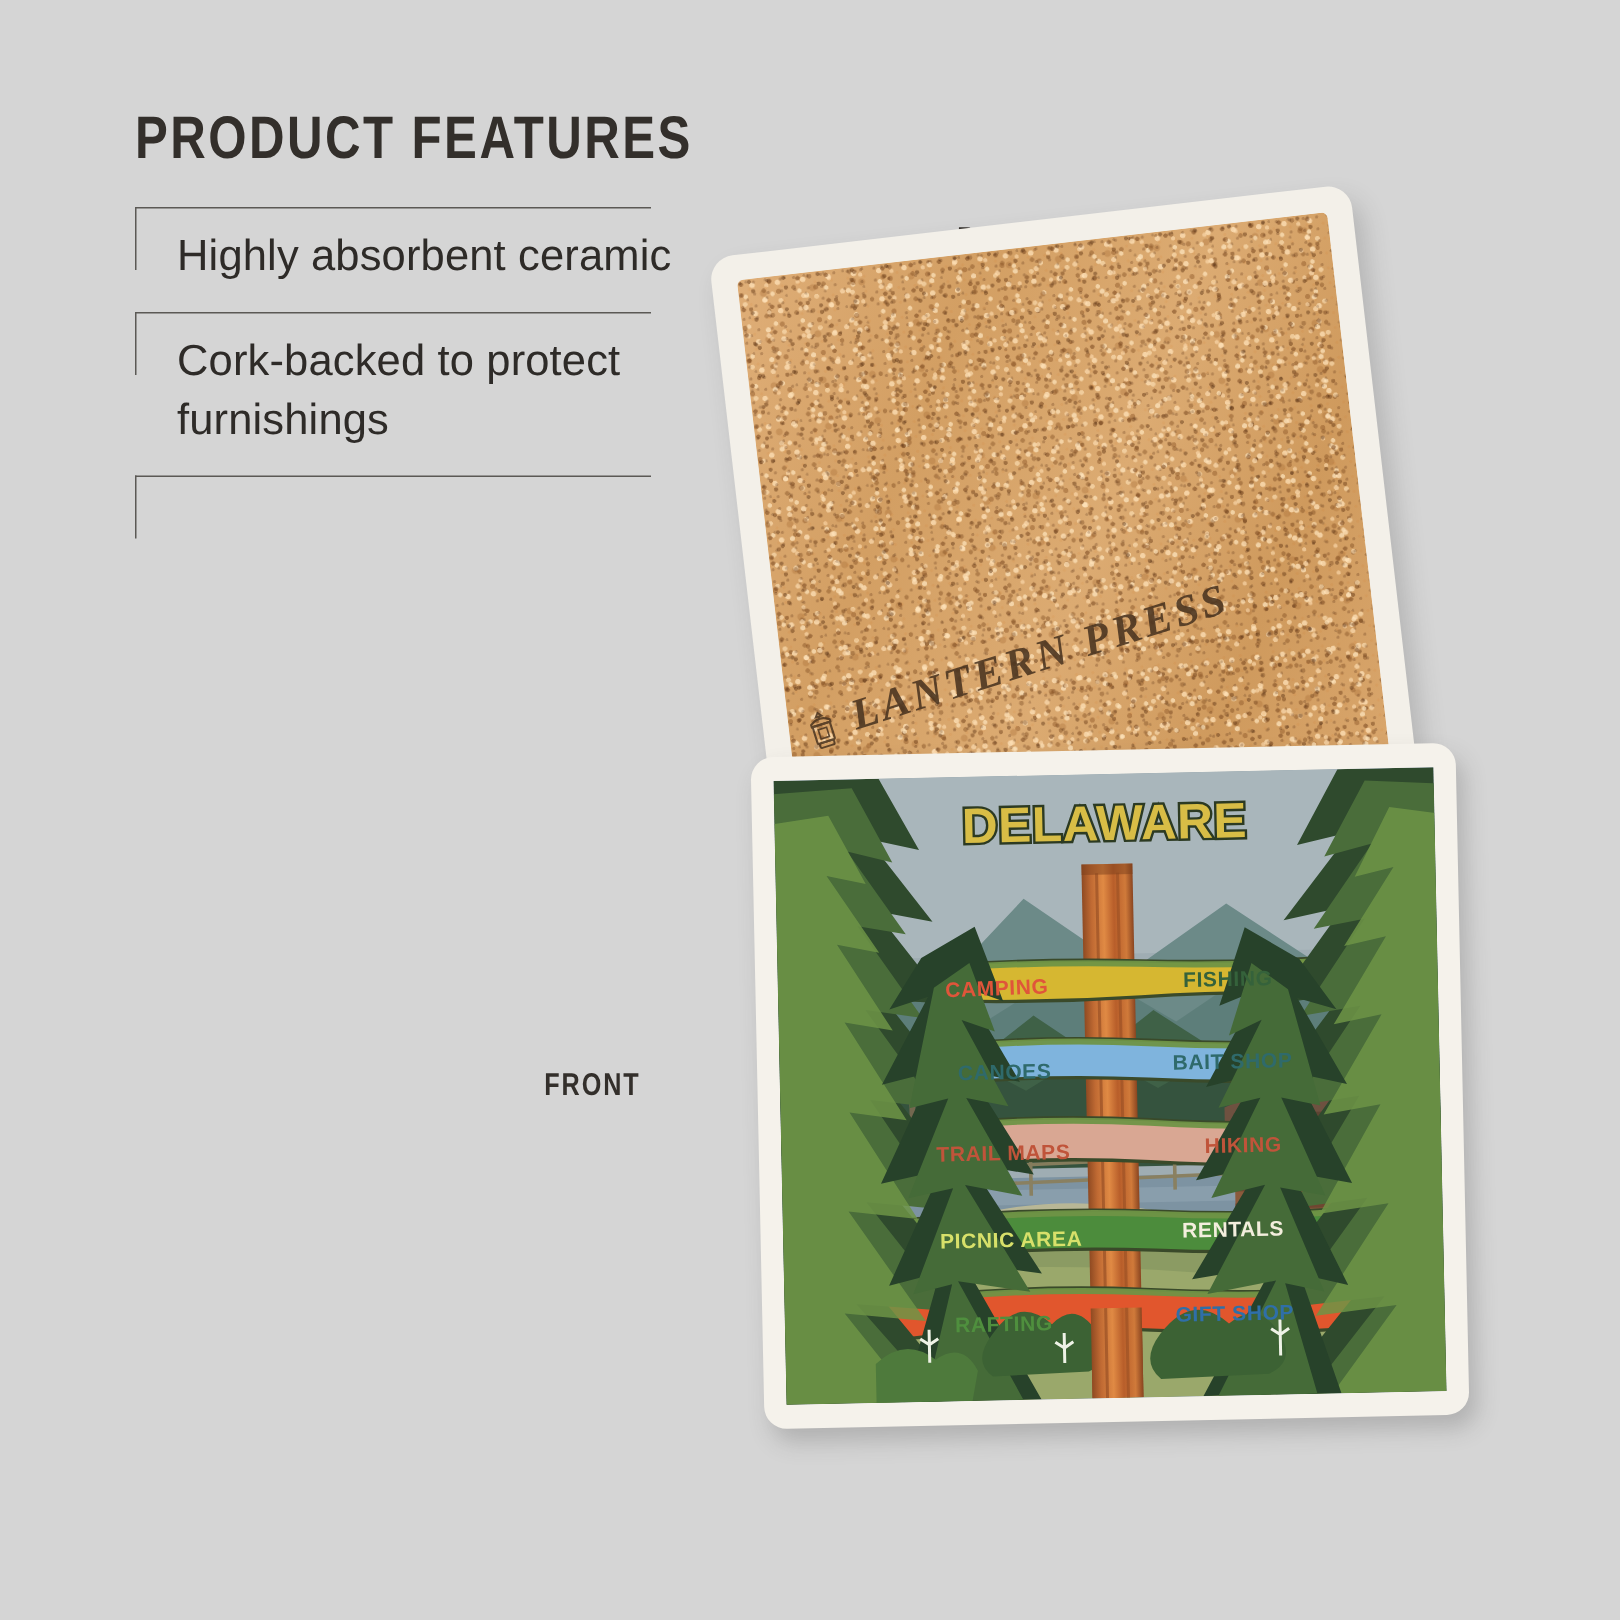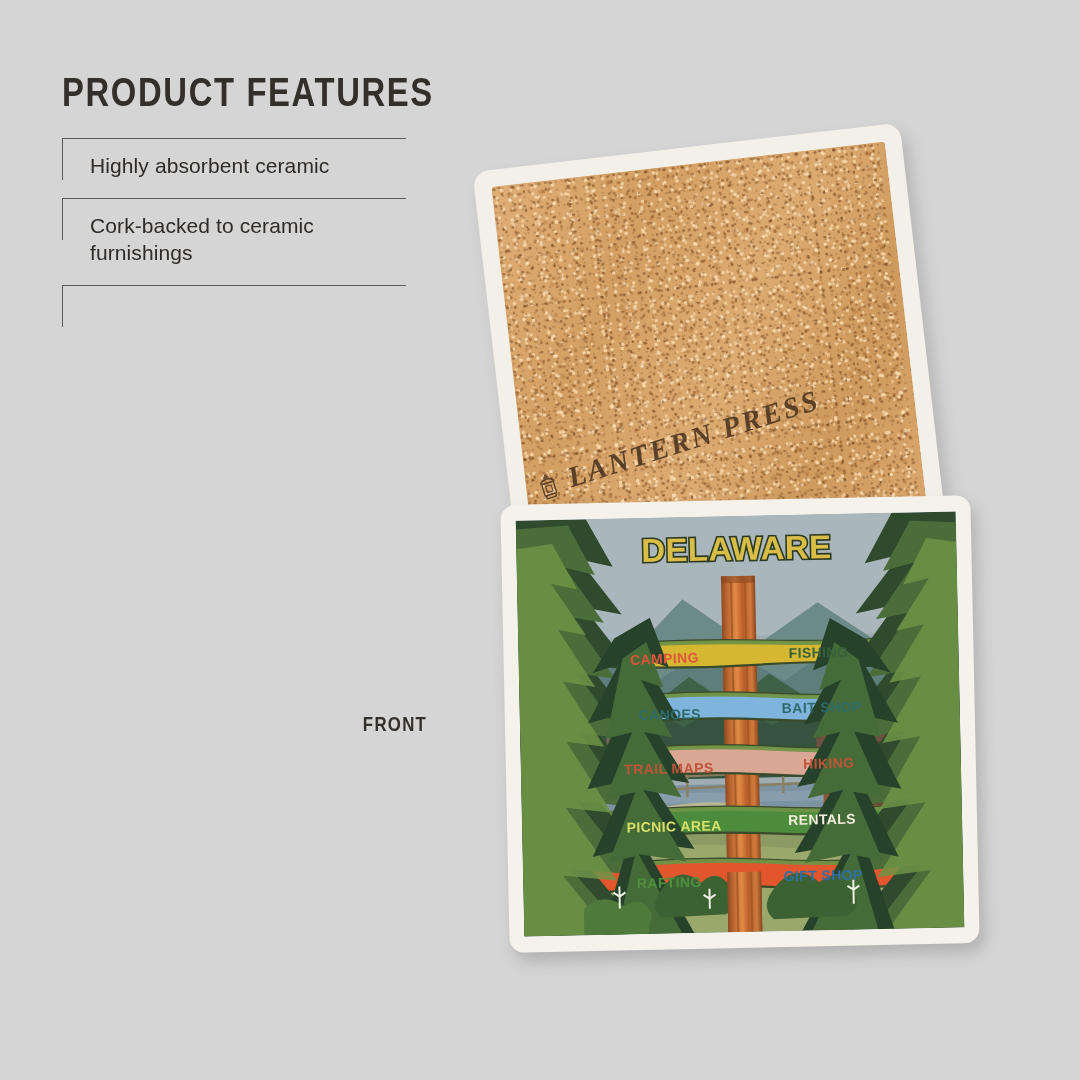--- a/index.html
+++ b/index.html
@@ -7,42 +7,42 @@
   body{
     width:1080px;height:1080px;
     background:#d5d5d5;
     font-family:"Liberation Sans", sans-serif;
     overflow:hidden;
     position:relative;
   }
   .stage{position:absolute;inset:0;}
 
   
-  .features{position:absolute;left:62px;top:72px;width:360px;}
+  .features{position:absolute;left:90px;top:72px;width:360px;}
   .features-title{
     font-family:"Liberation Sans", sans-serif;
     font-weight:bold;
     font-size:40px;
     letter-spacing:2.0px;
     color:#332f2b;
     transform:scaleX(.82);
     transform-origin:left center;
     white-space:nowrap;
     margin:0 0 26px 0;
     line-height:1;
   }
   .feature{position:relative;padding:14px 0 18px 28px;}
   .feature .rule{
     position:absolute;left:0;top:0;width:344px;height:1px;background:#5b5955;
   }
   .feature .tick{
     position:absolute;left:0;top:0;width:1px;height:42px;background:#5b5955;
   }
   .feature .txt{
-    font-size:21px;line-height:1.32;color:#2e2b28;letter-spacing:.1px;
+    font-size:29px;line-height:1.32;color:#2e2b28;letter-spacing:.1px;
   }
 
   
   .lbl{
     position:absolute;font-weight:bold;font-size:21px;letter-spacing:1.6px;
     color:#332f2b;transform:scaleX(.8);transform-origin:center;white-space:nowrap;
   }
   #lbl-back{left:600px;top:148px;width:130px;text-align:center;}
   #lbl-front{left:330px;top:712px;width:130px;text-align:center;}
 
@@ -132,21 +132,21 @@
 
     <div class="feature">
       <div class="rule"></div>
       <div class="tick"></div>
       <div class="txt">Highly absorbent ceramic</div>
     </div>
 
     <div class="feature">
       <div class="rule"></div>
       <div class="tick"></div>
-      <div class="txt">Cork-backed to ceramic furnishings</div>
+      <div class="txt">Cork-backed to protect furnishings</div>
     </div>
 
     <div class="feature">
       <div class="rule"></div>
       <div class="tick"></div>
     </div>
   </div>
 
   <div class="lbl" id="lbl-back">BACK</div>
   <div class="lbl" id="lbl-front">FRONT</div>

